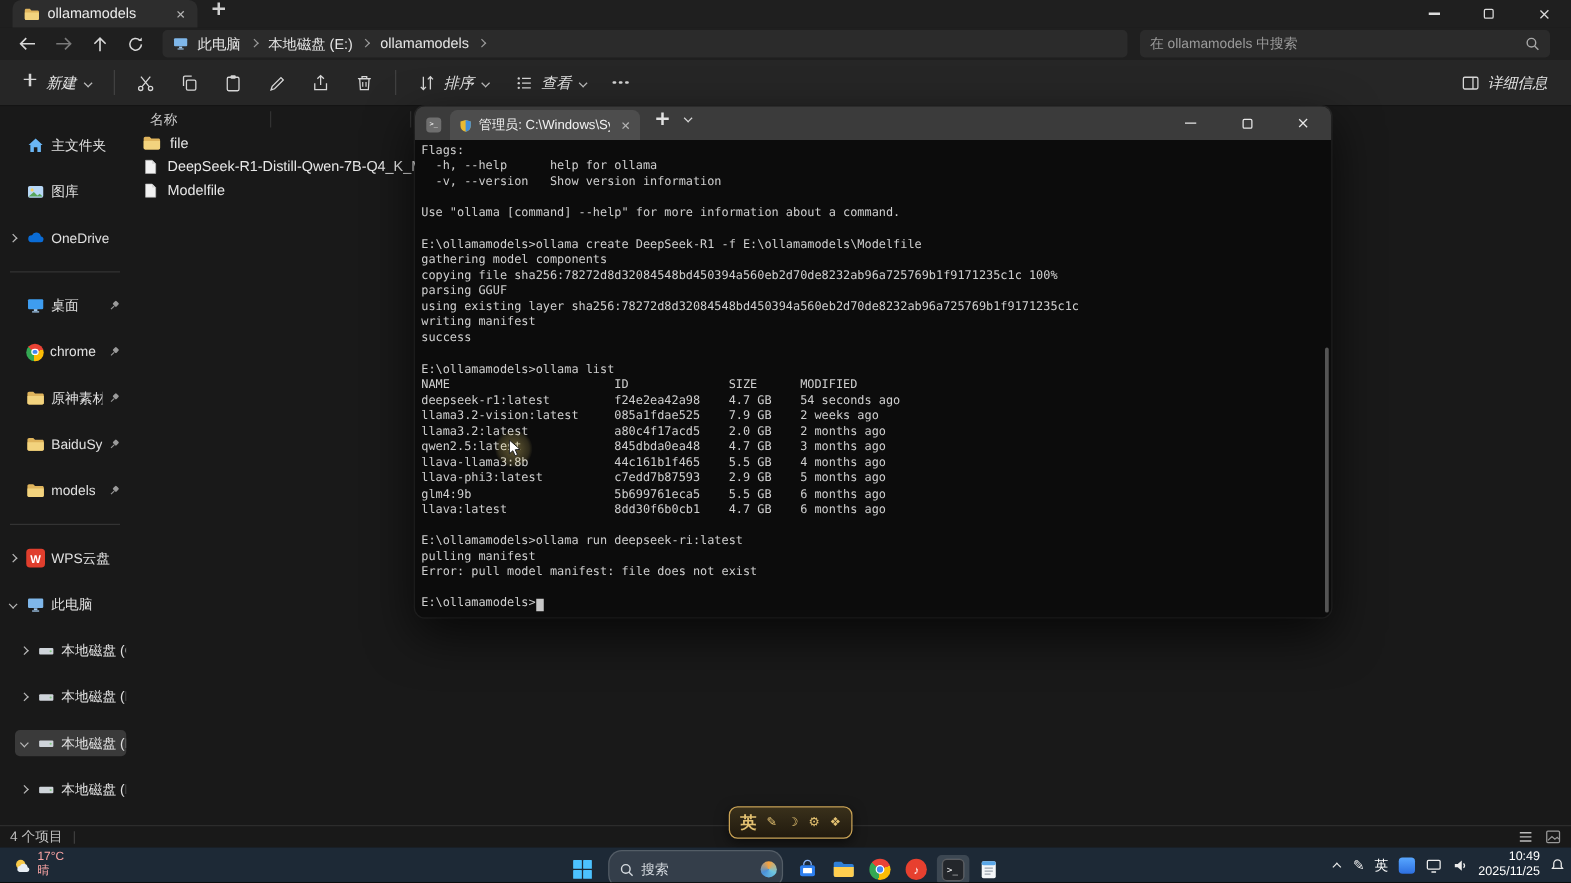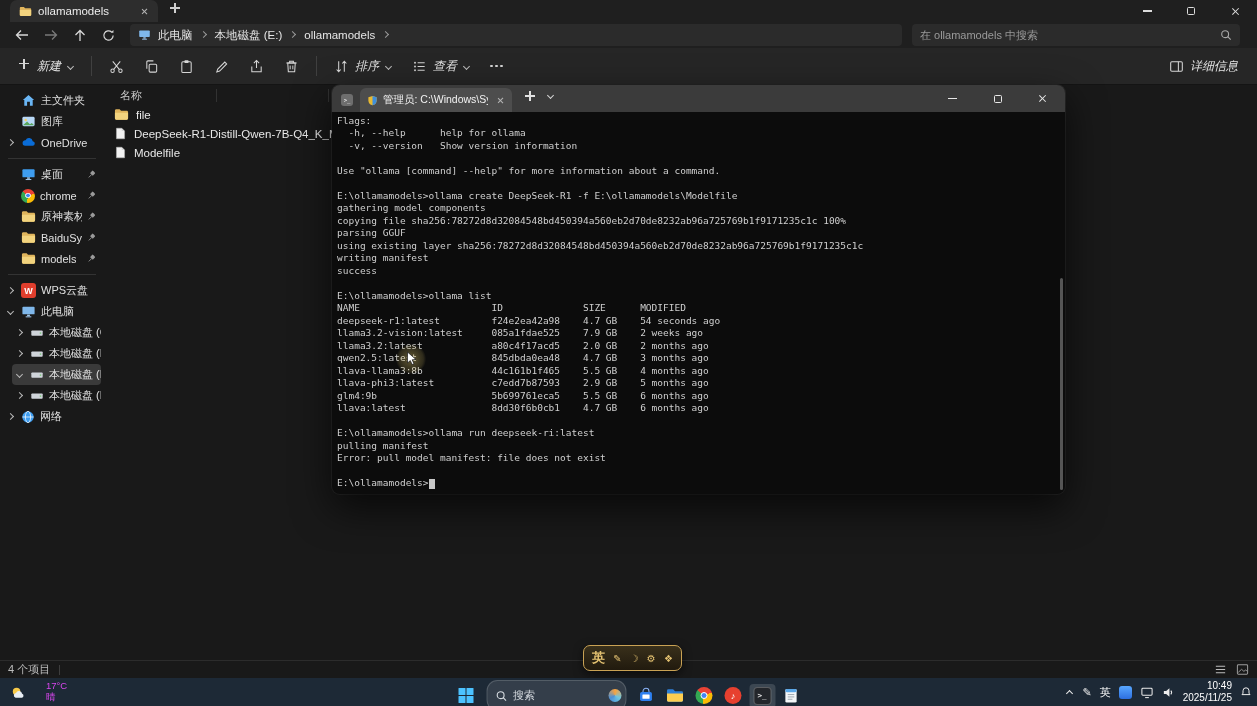--- a/index.html
+++ b/index.html
@@ -48,21 +48,21 @@
 
   .ex-toolbar{height:37px;background:#262626;display:flex;align-items:center;padding:0 10px;gap:2px;border-bottom:1px solid #141414;flex:none;}
   .tb-btn{display:flex;align-items:center;gap:6px;height:28px;padding:0 9px;border-radius:4px;color:#e4e4e4;font-size:12px;font-style:italic;}
   .tb-btn .cv{color:#bdbdbd;width:7px;height:7px;}
   .tb-sep{width:1px;height:20px;background:#404040;margin:0 6px;flex:none;}
   .tb-ico{color:#d6d6d6;}
   .tb-right{margin-left:auto;display:flex;}
 
   .ex-body{flex:1;display:flex;min-height:0;background:#191919;}
   .ex-sidebar{width:104px;padding-top:5px;flex:none;overflow:hidden;}
-  .srow{height:21px;display:flex;align-items:center;font-size:11px;color:#e0e0e0;padding-left:4px;gap:5px;border-radius:4px;margin:0 3px;white-space:nowrap;overflow:hidden;}
+  .srow{height:21px;display:flex;align-items:center;font-size:11px;color:#e0e0e0;padding-left:4px;gap:5px;border-radius:4px;margin:16px 3px;white-space:nowrap;overflow:hidden;}
   .srow .chev-slot{width:9px;flex:none;display:flex;color:#b9b9b9;}
   .srow.child{margin-left:12px;}
   .srow.selected{background:#3a3a3a;}
   .srow .lbl{overflow:hidden;text-overflow:clip;}
   .pin{margin-left:auto;margin-right:5px;flex:none;}
   .s-sep{height:1px;background:#333;margin:5px 8px;}
 
   .ex-content{flex:1;position:relative;padding-top:1px;}
   .col-header{height:19px;display:flex;align-items:center;padding-left:16px;font-size:11px;color:#c8c8c8;position:relative;}
   .col-line{position:absolute;top:3px;width:1px;height:13px;background:#323232;}
@@ -94,21 +94,21 @@
   #ime .mode{font-size:13px;font-weight:bold;}
   #ime .ime-ic{font-size:10px;font-family:"DejaVu Sans",sans-serif;}
 
   
   #mouse{position:absolute;left:396px;top:344px;width:30px;height:30px;pointer-events:none;}
   #mouse .halo{position:absolute;inset:0;border-radius:50%;background:radial-gradient(circle,rgba(255,228,120,.36),rgba(255,228,120,.14) 58%,transparent 72%);}
   #mouse .arrow{position:absolute;left:10px;top:7px;}
 
   
   #taskbar{position:absolute;left:0;bottom:0;width:100%;height:28px;background:#1d2936;}
-  .tb-weather{position:absolute;left:6px;top:0;height:28px;display:flex;align-items:center;gap:21px;color:#d946ef;padding:0 4px;border-radius:4px;}
+  .tb-weather{position:absolute;left:6px;top:0;height:28px;display:flex;align-items:center;gap:5px;color:#fca5a5;padding:0 4px;border-radius:4px;}
   .tb-weather .wtxt{font-size:9.5px;line-height:1.15;}
   .tb-center{position:absolute;left:50%;top:2px;transform:translateX(-50%);display:flex;align-items:center;gap:3px;}
   .tk-tile{width:26px;height:24px;border-radius:4px;display:flex;align-items:center;justify-content:center;position:relative;flex:none;}
   .tk-tile.active{background:rgba(255,255,255,.14);}
   .indicator{position:absolute;bottom:-1px;left:50%;transform:translateX(-50%);height:2.4px;border-radius:2px;background:#8f98a0;}
   .indicator.small{width:6px;}
   .indicator.wide{width:15px;background:#9cc7e8;}
   .tb-search{width:140px;height:31px;border-radius:11px;background:rgba(255,255,255,.10);border:1px solid rgba(255,255,255,.16);display:flex;align-items:center;gap:6px;padding:0 4px 0 8px;color:#d6dbe0;font-size:11px;margin:0 4px;text-align:center;}
   .bing{width:13px;height:13px;border-radius:50%;margin-left:auto;background:conic-gradient(#f9a23c,#6ec6e0,#4a90d9,#f9a23c);}
   .win-logo{width:15px;height:15px;display:grid;grid-template-columns:7px 7px;grid-template-rows:7px 7px;gap:1px;}

